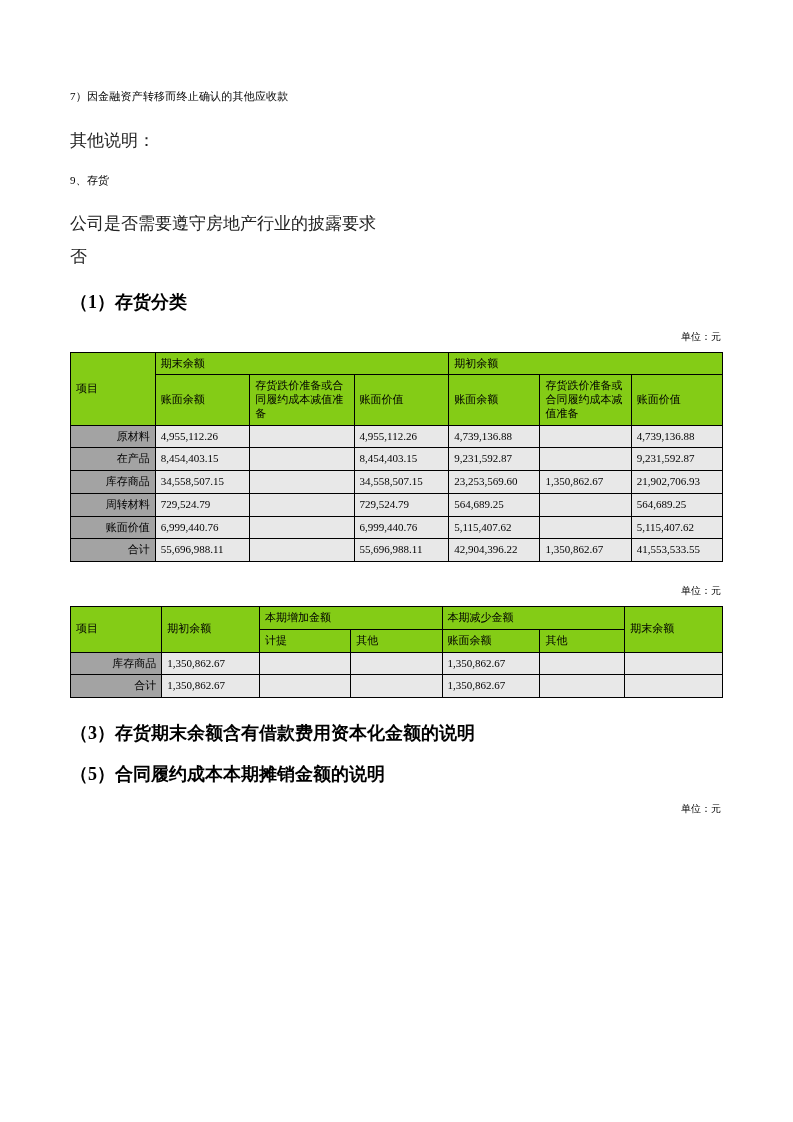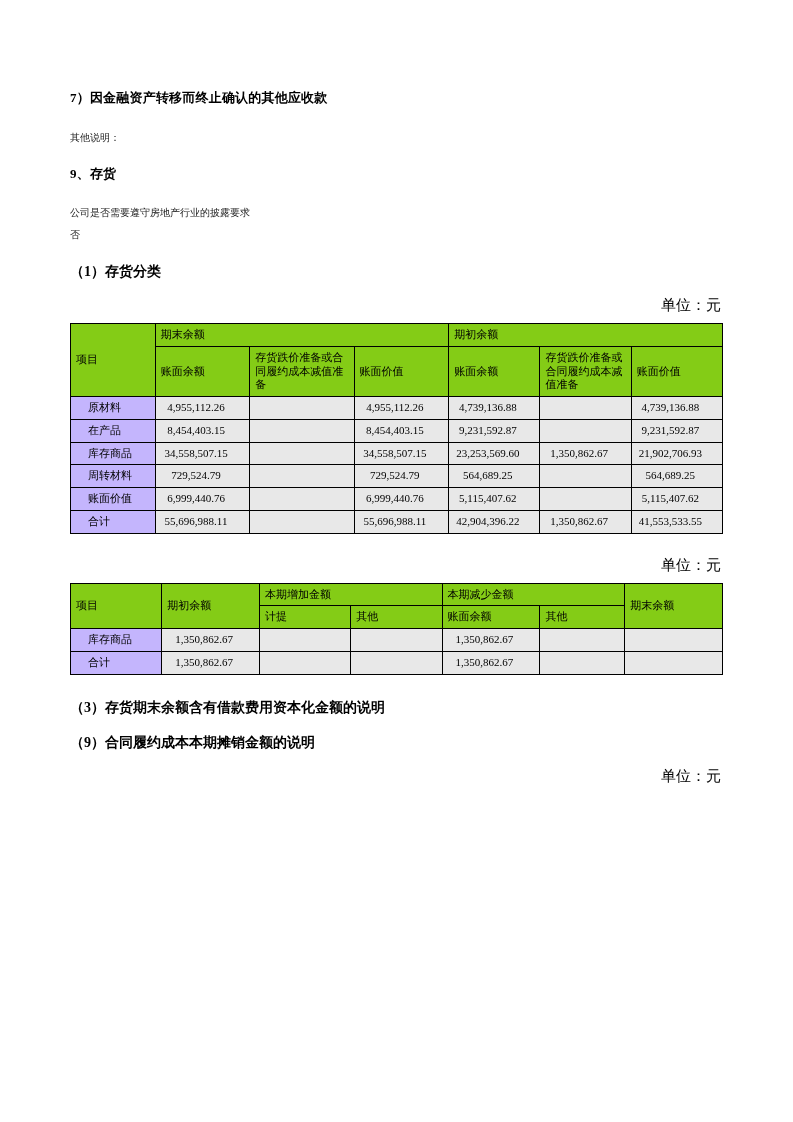--- a/index.html
+++ b/index.html
@@ -16,45 +16,45 @@
     overflow: hidden;
   }
   .page {
     position: relative;
     width: 793px;
     height: 1122px;
     box-sizing: border-box;
     padding: 88px 70px 40px 70px;
   }
   .heading {
-    font-weight: bold;
-    font-size: 13px;
+    font-weight: normal;
+    font-size: 11px;
     line-height: 1.5;
     margin: 0 0 22px 0;
     letter-spacing: 0.2px;
   }
   .note-text {
-    font-size: 10px;
+    font-size: 17px;
     line-height: 1.6;
     margin: 0 0 18px 0;
     color: #222;
   }
   .note-text.tight {
     margin-bottom: 6px;
     font-family: Liberation Serif, serif;
   }
   .subheading {
     font-weight: bold;
-    font-size: 14px;
+    font-size: 18px;
     line-height: 1.5;
     margin: 0 0 14px 0;
   }
   .unit-line {
     text-align: right;
-    font-size: 15px;
+    font-size: 10px;
     margin: 0 0 8px 0;
     padding-right: 2px;
   }
   table.fin {
     border-collapse: collapse;
     width: 100%;
     table-layout: fixed;
     font-size: 11px;
     margin: 0 0 22px 0;
   }
@@ -63,26 +63,26 @@
     padding: 4px 5px;
     vertical-align: middle;
     line-height: 1.25;
   }
   table.fin th {
     background: #84cc16;
     font-weight: normal;
     text-align: left;
   }
   table.fin td.rowhead {
-    background: #c4b5fd;
+    background: #a3a3a3;
+    text-align: right;
+    padding-left: 17px;
+  }
+  table.fin td.num {
     text-align: left;
-    padding-left: 17px;
-  }
-  table.fin td.num {
-    text-align: center;
     background: #e8e8e8;
     padding-right: 18px;
     font-family: "Liberation Serif", "DejaVu Serif", serif;
   }
 </style>
 </head>
 <body>
 
 <div class="page">
 
@@ -228,18 +228,18 @@
         <td class="num"></td>
         <td class="num">1,350,862.67</td>
         <td class="num"></td>
         <td class="num"></td>
       </tr>
     </tbody>
   </table>
 
   <p class="subheading">（3）存货期末余额含有借款费用资本化金额的说明</p>
 
-  <p class="subheading">（9）合同履约成本本期摊销金额的说明</p>
+  <p class="subheading">（5）合同履约成本本期摊销金额的说明</p>
 
 
   <p class="unit-line">单位：元</p>
 
 </div>
 
 </body></html>

